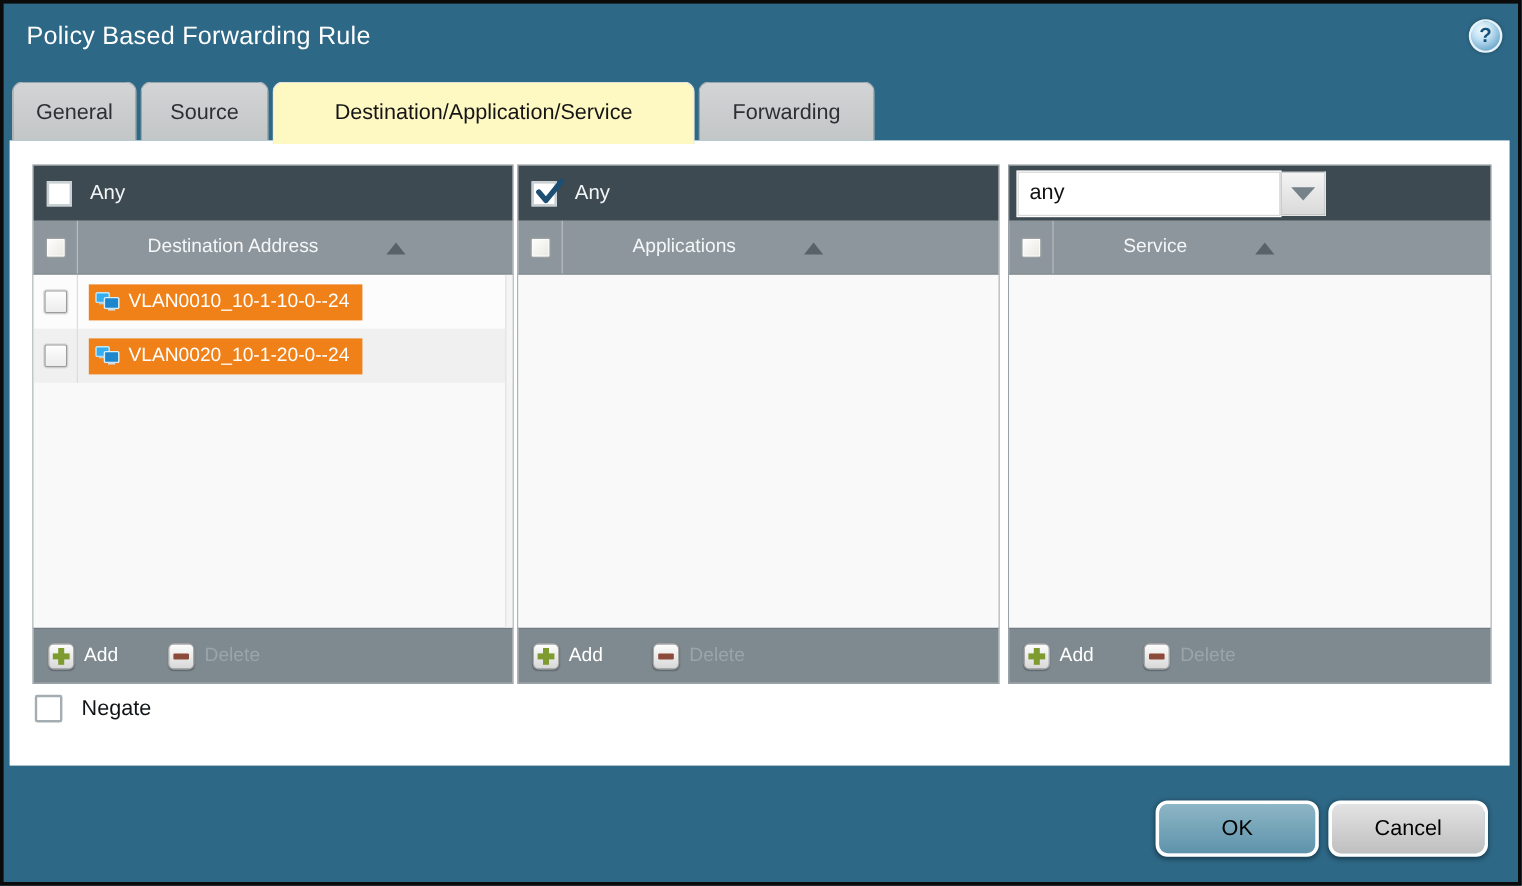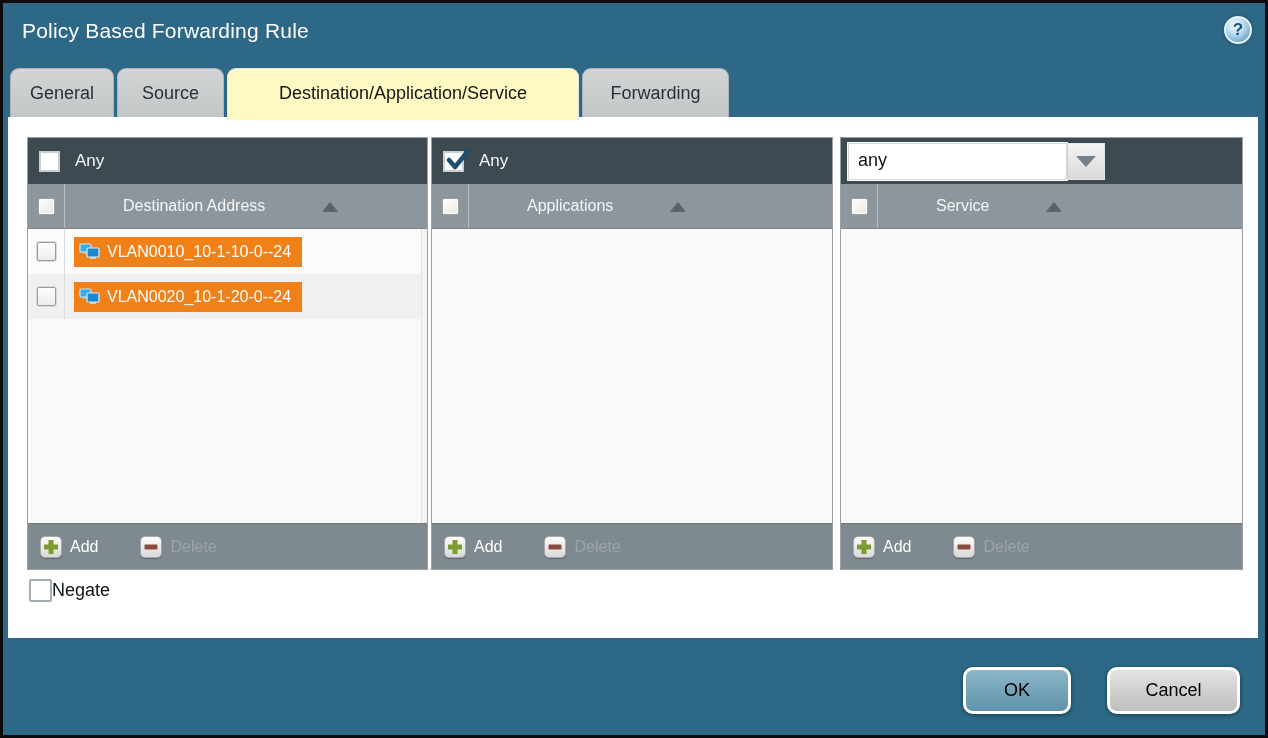--- a/index.html
+++ b/index.html
@@ -154,36 +154,36 @@
     border:1px solid #e4e4e4; border-left:1px solid #cfcfcf;
     display:flex; align-items:center; justify-content:center;
   }
   .tri-down {
     width:0; height:0;
     border-left:10px solid transparent; border-right:10px solid transparent;
     border-top:11px solid #76828a;
   }
 
   
-  .negate { position:absolute; left:21px; top:462px; display:flex; align-items:center; gap:0; }
+  .negate { position:absolute; left:21px; top:462px; display:flex; align-items:center; gap:16px; }
   .cb-negate {
     width:23px; height:23px; background:#ffffff;
     border:2px solid #a3adb2; border-radius:2px; cursor:pointer;
   }
   .negate-label { font-size:18px; color:#101417; }
 
   
   .btn {
     position:absolute; top:664px; height:47px;
     border:3px solid #ffffff; border-radius:10px;
     font-family:"Liberation Sans", sans-serif;
     font-size:18px; color:#000; cursor:pointer;
     box-shadow:0 1px 4px rgba(0,0,0,.45);
   }
-  .btn-ok { left:960px; width:108px; background:linear-gradient(#8db6c6,#5e93ab); }
+  .btn-ok { left:960px; width:136px; background:linear-gradient(#8db6c6,#5e93ab); }
   .btn-cancel { left:1104px; width:133px; background:linear-gradient(#e3e3e3,#bfbfbf); }
 </style>
 </head>
 <body>
 
 <div class="dialog">
 
   <span class="title">Policy Based Forwarding Rule</span>
   <span class="help">?</span>
 

